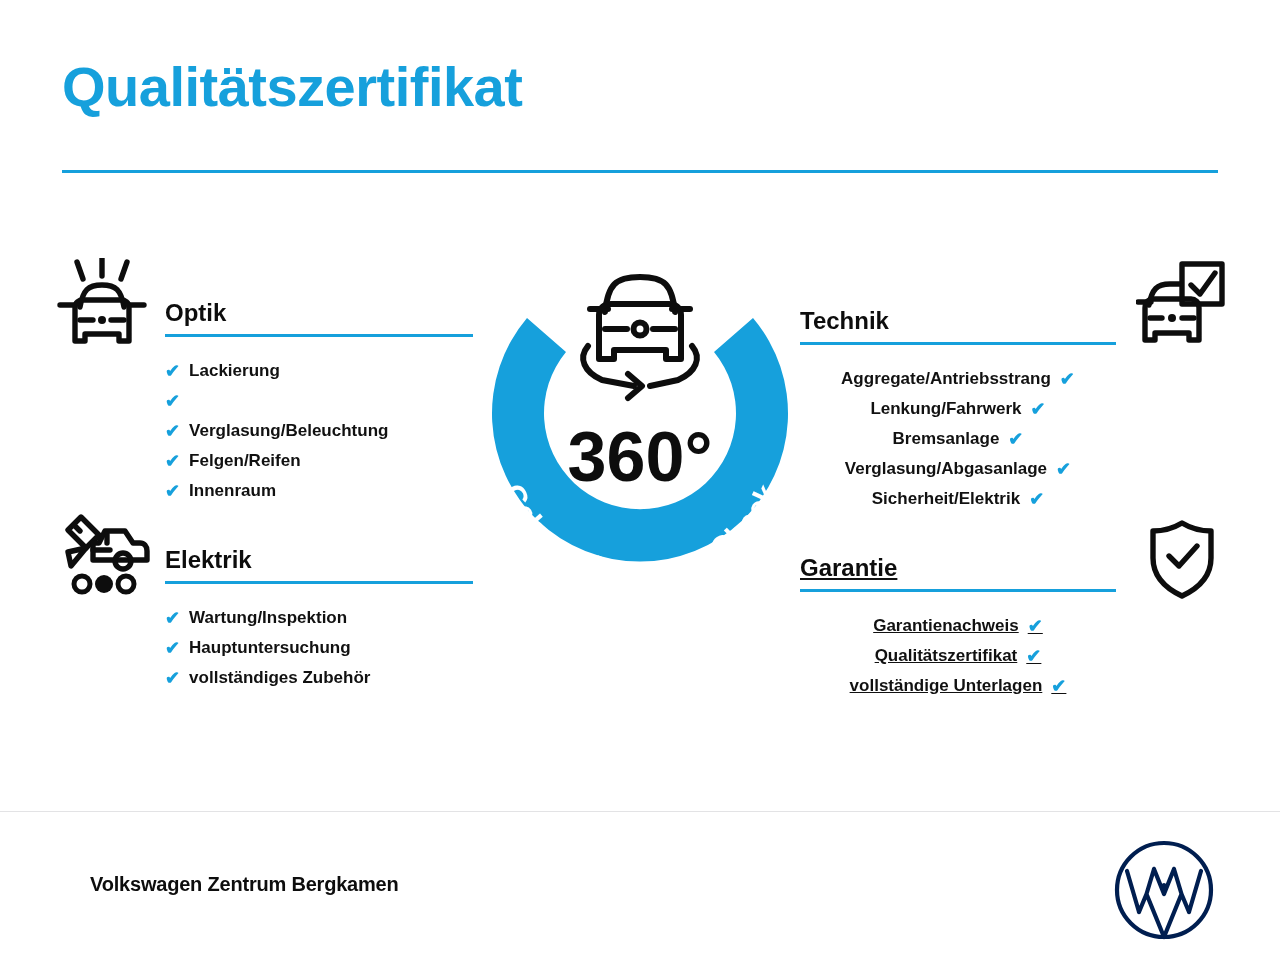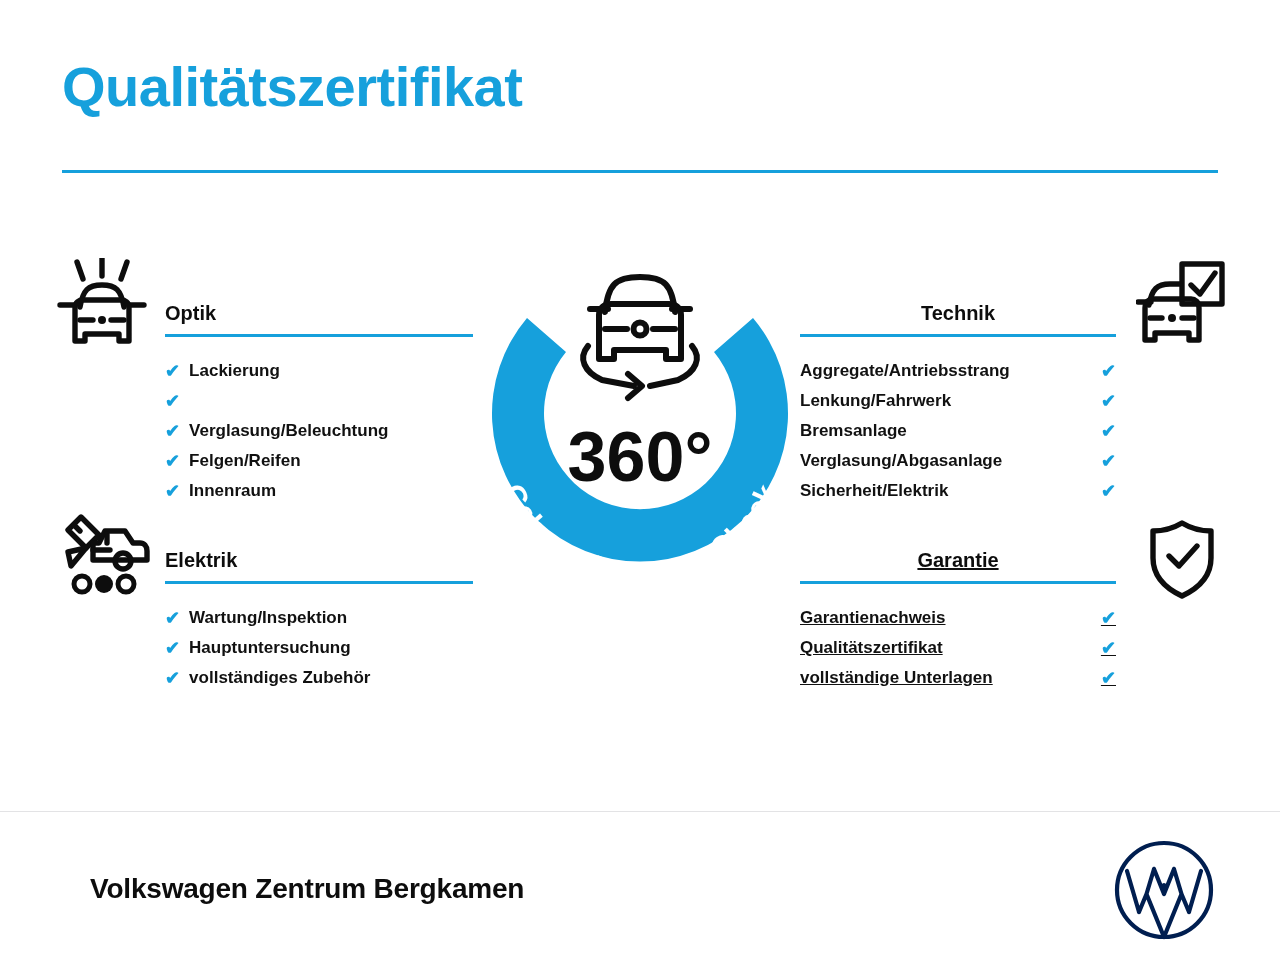--- a/index.html
+++ b/index.html
@@ -44,21 +44,21 @@
 
   
   .section {
     position: absolute;
   }
   .sec-head {
     position: relative;
     height: 42px;
   }
   .sec-title {
-    font-size: 20px;
+    font-size: 24px;
     font-weight: bold;
     color: #0d0d0d;
     line-height: 34px;
     white-space: nowrap;
   }
   .sec-rule {
     height: 3px;
     background: #16a0dc;
     margin-top: 4px;
   }
@@ -80,22 +80,22 @@
     font-weight: bold;
     line-height: 30px;
   }
 
   
   .col-left .sec-title { text-align: left; }
   .col-left .item { justify-content: flex-start; }
   .col-left .check { margin-right: 9px; }
 
   
-  .col-right .sec-title { text-align: center; }
-  .col-right .item { justify-content: space-between; }
+  .col-right .sec-title { text-align: left; margin-top: 8px; }
+  .col-right .item { justify-content: center; }
   .col-right .check { margin-left: 9px; }
 
   
   #sec-optik   { left: 165px; top: 296px;  width: 308px; }
   #sec-wartung { left: 165px; top: 543px;  width: 308px; }
   #sec-technik { left: 800px; top: 296px;  width: 316px; }
   #sec-garantie{ left: 800px; top: 543px;  width: 316px; text-decoration: underline; }
 
   
   .corner-icon {
@@ -122,21 +122,21 @@
     left: 0;
     top: 811px;
     width: 1280px;
     height: 1px;
     background: #e3e3e5;
   }
   #footer-name {
     position: absolute;
     left: 90px;
     top: 873px;
-    font-size: 28px;
+    font-size: 20px;
     font-weight: bold;
     color: #0d0d0d;
     letter-spacing: -0.2px;
     white-space: nowrap;
   }
   #vw-logo {
     position: absolute;
     left: 1110px;
     top: 836px;
     width: 108px;

